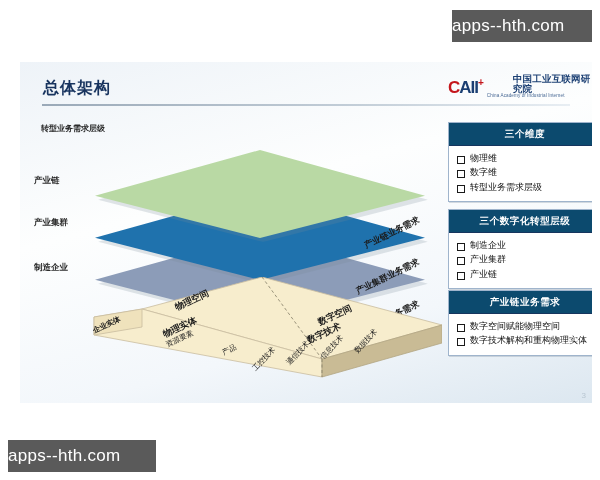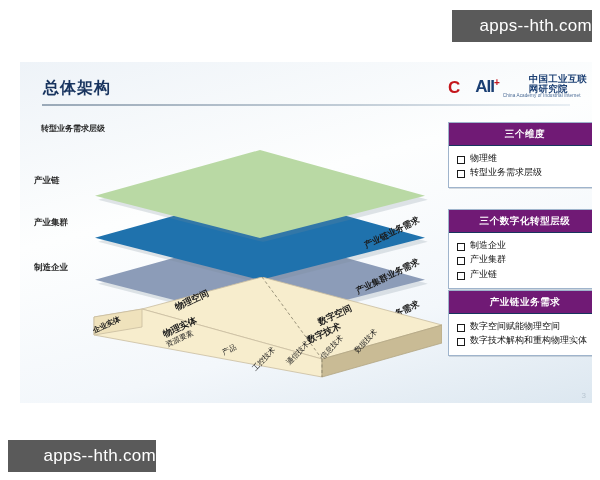--- a/index.html
+++ b/index.html
@@ -6,21 +6,21 @@
   body{
     width:600px;height:480px;background:#ffffff;overflow:hidden;position:relative;
     font-family:"Liberation Sans","DejaVu Sans",sans-serif;
     -webkit-font-smoothing:antialiased;
   }
 
   
   .watermark{
     position:absolute;background:#5a5a5a;color:#ffffff;
     font-size:17px;letter-spacing:.3px;
-    display:flex;align-items:center;justify-content:flex-end;
+    display:flex;align-items:center;justify-content:flex-start;
     font-family:"Liberation Sans","DejaVu Sans",sans-serif;
   }
   #wm-top{left:452px;top:10px;width:140px;height:32px;}
   #wm-bottom{left:8px;top:440px;width:148px;height:32px;}
 
   
   #slide{
     position:absolute;left:20px;top:62px;width:572px;height:341px;
     background:linear-gradient(165deg,#eef3f8 0%,#fdfefe 38%,#f3f7fb 72%,#dce7f0 100%);
     overflow:hidden;
@@ -30,21 +30,21 @@
     font-size:16px;font-weight:bold;color:#17335e;letter-spacing:1px;
   }
   #title-rule{
     position:absolute;left:22px;top:42px;width:528px;height:2px;
     background:linear-gradient(to right,#9aa9b8 0%,#c3ced8 60%,#e8eef3 100%);
   }
   
   #logo{position:absolute;left:428px;top:12px;display:flex;align-items:center;gap:4px;}
   #logo-mark{font-size:17px;font-weight:bold;letter-spacing:-1px;line-height:1;}
   #logo-c{color:#c4161c;}
-  #logo-aii{color:#1b3f73;margin-left:16px;}
+  #logo-aii{color:#1b3f73;}
   #logo-plus{color:#c4161c;font-size:10px;vertical-align:super;}
   #logo-text{display:flex;flex-direction:column;line-height:1.05;}
   #logo-cn{font-size:9.5px;font-weight:bold;color:#1b3f73;letter-spacing:.2px;padding-left:26px;}
   #logo-en{font-size:4.6px;color:#4a6a95;letter-spacing:.1px;}
 
   #page-number{position:absolute;right:6px;bottom:3px;font-size:8px;color:#b9c6d2;}
 
   
   .left-label{position:absolute;font-size:8.5px;color:#2a2a2a;font-weight:bold;white-space:nowrap;}
   #lv-caption{left:21px;top:61px;font-size:8px;}
@@ -90,21 +90,21 @@
   #t-tech-2{left:240px;top:76px;}
   #t-tech-3{left:274px;top:70px;}
 
   
   .card{
     position:absolute;left:428px;width:152px;
     background:#ffffff;border:1px solid #9fb4cc;
     box-shadow:1px 1px 0 rgba(140,155,170,.35);
   }
   .card-head{
-    background:#701a75;color:#ffffff;text-align:center;
+    background:#0c4a6e;color:#ffffff;text-align:center;
     font-size:9.5px;font-weight:bold;letter-spacing:.6px;
     padding:5px 0 4px;
     border-bottom:1px solid #16355e;
   }
   .card-body{padding:7px 6px 8px 8px;}
   .bullet-row{display:flex;align-items:flex-start;gap:5px;margin-bottom:3px;}
   .bullet-row:last-child{margin-bottom:0;}
   .box-glyph{
     flex:0 0 auto;width:6px;height:6px;margin-top:3px;
     border:1.2px solid #1a1a1a;background:#fff;
@@ -192,20 +192,24 @@
 
   <div class="card" id="card-0">
     <div class="card-head">三个维度</div>
     <div class="card-body">
       <div class="bullet-row">
         <span class="box-glyph"></span>
         <span class="bullet-text">物理维</span>
       </div>
       <div class="bullet-row">
         <span class="box-glyph"></span>
+        <span class="bullet-text">数字维</span>
+      </div>
+      <div class="bullet-row">
+        <span class="box-glyph"></span>
         <span class="bullet-text">转型业务需求层级</span>
       </div>
     </div>
   </div>
 
   <div class="card" id="card-1">
     <div class="card-head">三个数字化转型层级</div>
     <div class="card-body">
       <div class="bullet-row">
         <span class="box-glyph"></span>

